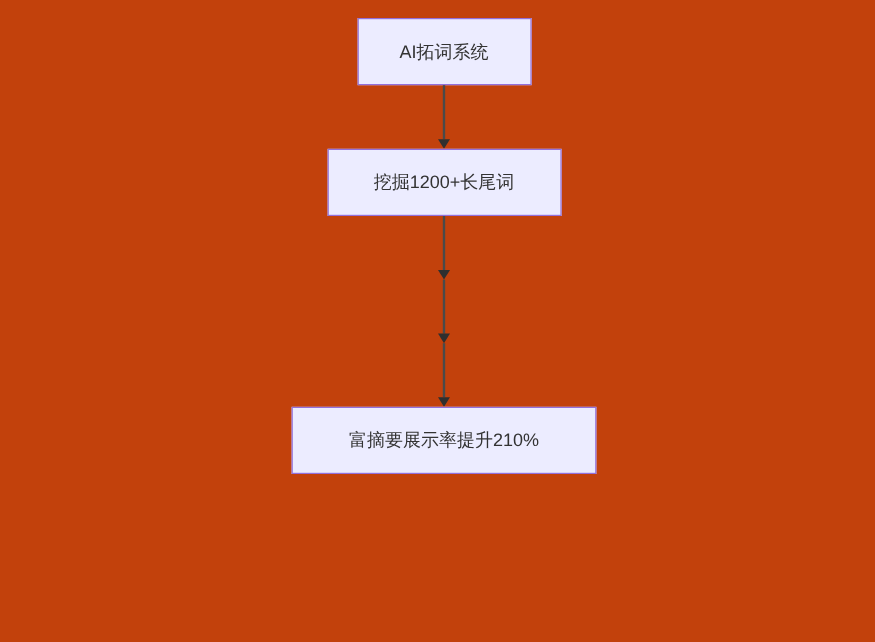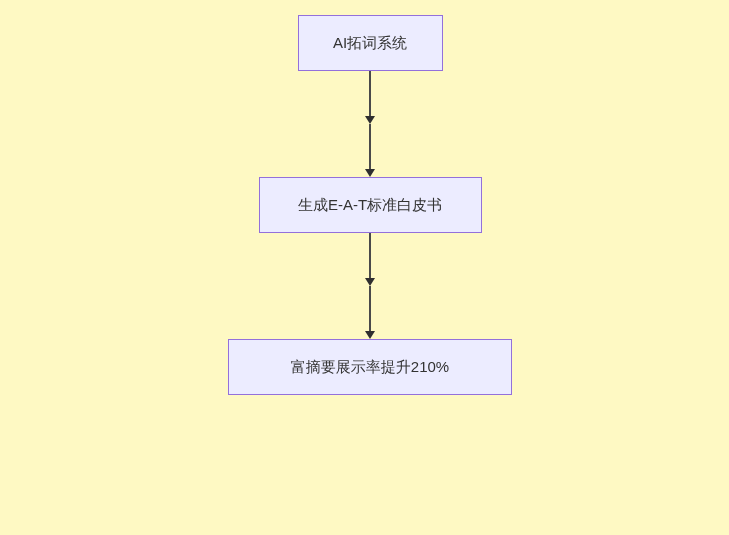--- a/index.html
+++ b/index.html
@@ -10,21 +10,21 @@
     width: 729px;
     height: 535px;
     background: #fafafa;
     font-family: "Liberation Sans", "DejaVu Sans", sans-serif;
     overflow: hidden;
   }
   .canvas {
     position: relative;
     width: 729px;
     height: 535px;
-    background: #fef9c3;
+    background: #c2410c;
   }
   .flow {
     position: absolute;
     left: 370px;
     top: 15px;
     transform: translateX(-50%);
     display: flex;
     flex-direction: column;
     align-items: center;
   }
@@ -38,21 +38,21 @@
     display: flex;
     align-items: center;
     justify-content: center;
     text-align: center;
     white-space: nowrap;
   }
   .node.n1 { width: 145px; }
   .node.n2 { width: 195px; }
   .node.n3 { width: 223px; }
   .node.n4 { width: 215px; }
-  .node.n5 { width: 284px; }
+  .node.n5 { width: 254px; }
   .edge {
     height: 53px;
     display: flex;
     flex-direction: column;
     align-items: center;
   }
   .edge .line {
     width: 2px;
     flex: 1 1 auto;
     background: #4a4a4a;
@@ -73,29 +73,29 @@
 
     <div class="node n1">
       <span>AI拓词系统</span>
     </div>
 
     <div class="edge">
       <div class="line"></div>
       <div class="head"></div>
     </div>
 
+    <div class="node n2">
+      <span>挖掘1200+长尾词</span>
+    </div>
 
     <div class="edge">
       <div class="line"></div>
       <div class="head"></div>
     </div>
 
-    <div class="node n3">
-      <span>生成E-A-T标准白皮书</span>
-    </div>
 
     <div class="edge">
       <div class="line"></div>
       <div class="head"></div>
     </div>
 
 
     <div class="edge">
       <div class="line"></div>
       <div class="head"></div>

